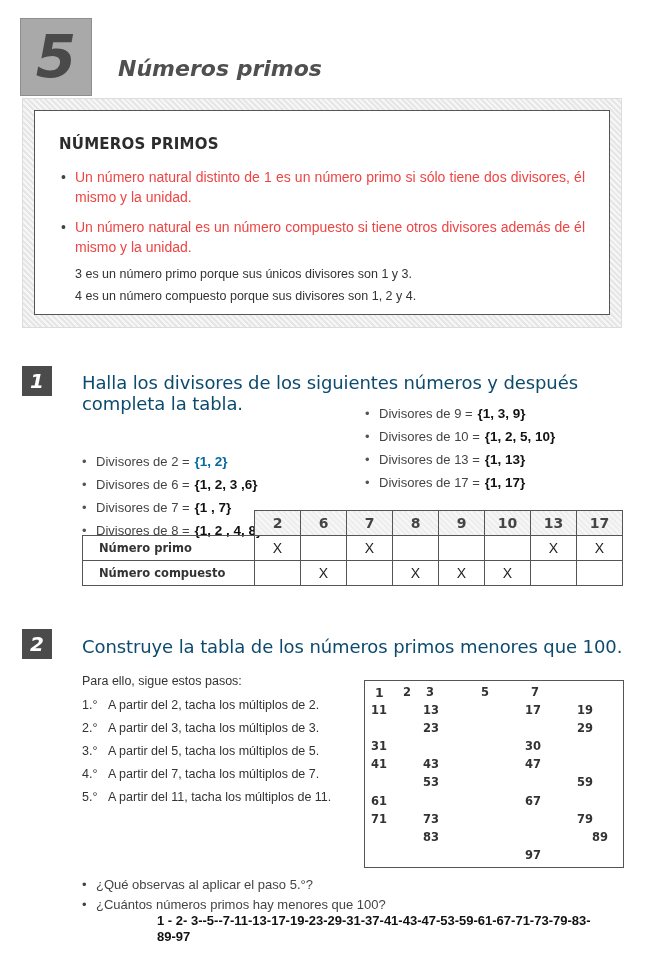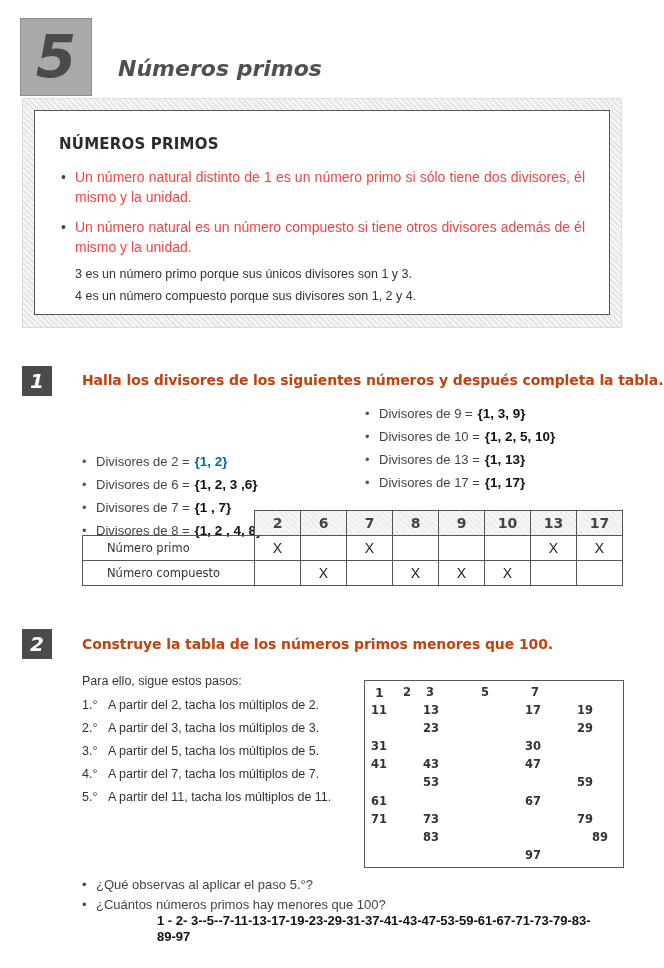--- a/index.html
+++ b/index.html
@@ -50,40 +50,40 @@
   .examples { display: flex; font-size: 12.5px; color: #333; margin-left: 16px; margin-top: 2px; }
   .examples-label { font-weight: bold; width: 72px; }
   .examples-lines div { margin-bottom: 8px; }
 
   
   .ex-badge {
     width: 30px; height: 30px; background: #4b4b4b; color: #fff;
     font-family: "DejaVu Sans", sans-serif; font-weight: bold; font-style: italic;
     font-size: 20px; display: flex; align-items: center; justify-content: center;
   }
-  .ex-title { font-family: "DejaVu Sans", sans-serif; font-size: 14px; color: #c2410c; font-weight: bold; letter-spacing: -0.1px; }
+  .ex-title { font-family: "DejaVu Sans", sans-serif; font-size: 18px; color: #0c4a6e; font-weight: normal; letter-spacing: -0.1px; }
 
   
   .div-item { font-size: 13px; color: #444; display: flex; align-items: baseline; }
   .div-item .dot { width: 14px; color: #555; }
   .div-item .ans { font-weight: bold; color: #111; margin-left: 5px; font-size: 13.5px; }
   .div-item .ans.light { font-weight: bold; color: #0369a1; margin-top: 48px; }
 
   
   table.classify { border-collapse: collapse; position: absolute; left: 82px; top: 510px; }
   table.classify td {
     border: 1px solid #555; height: 25px; text-align: center; font-size: 12.5px; color: #222;
   }
   table.classify td.head {
     font-family: "DejaVu Sans", sans-serif; font-weight: bold; font-size: 11.5px; color: #444;
     background: repeating-linear-gradient(45deg, #ececec 0 2px, #f8f8f8 2px 4px);
   }
   table.classify td.rowlabel {
-    text-align: left; padding-left: 24px; width: 172px; font-family: "DejaVu Sans", sans-serif;
-    font-weight: normal; font-size: 11.5px; color: #333;
+    text-align: left; padding-left: 16px; width: 172px; font-family: "DejaVu Sans", sans-serif;
+    font-weight: bold; font-size: 11.5px; color: #333;
   }
   table.classify td.cell { width: 46px; font-size: 14px; }
   table.classify td.blank { border: none; }
 
   
   .steps-intro { font-size: 12.5px; color: #333; }
   .step { font-size: 12.5px; color: #333; display: flex; line-height: 15px; }
   .step .num { width: 26px; flex-shrink: 0; }
 
   

